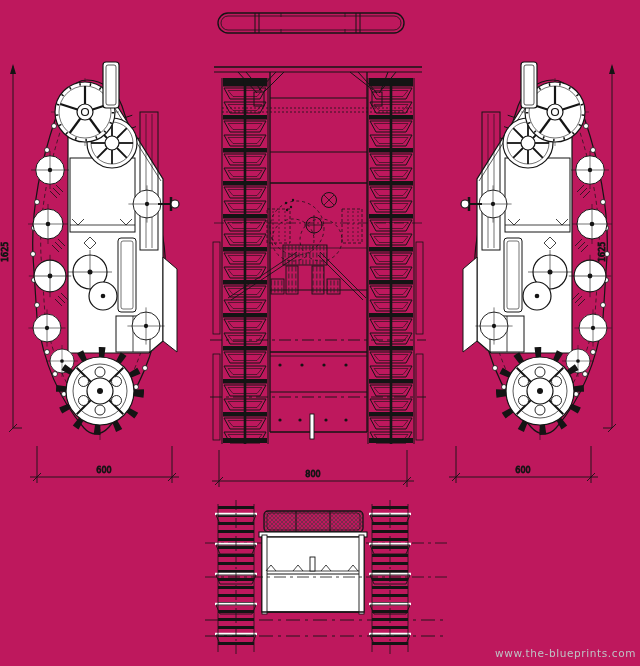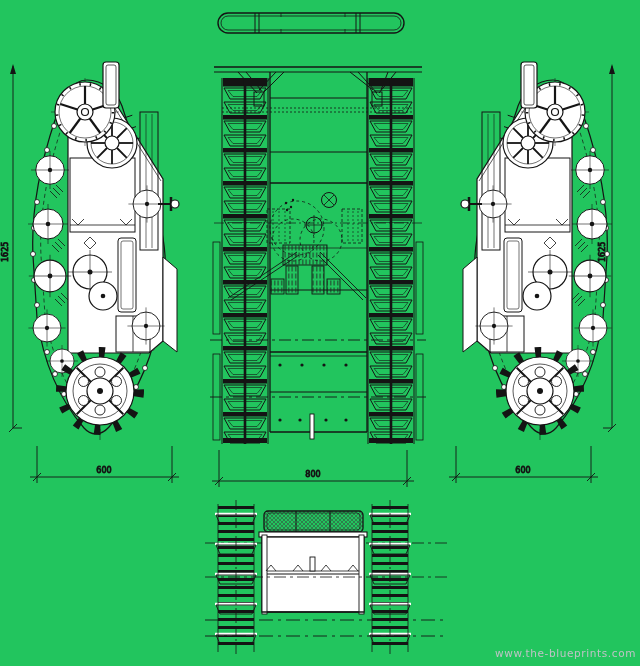--- a/index.html
+++ b/index.html
@@ -1,16 +1,16 @@
 <!DOCTYPE html>
 <html><head>
 <meta charset="utf-8">
 <style>
   html,body{margin:0;padding:0;background:#ffffff;}
-  .canvas{position:relative;width:640px;height:666px;background:#22c55e;overflow:hidden;
+  .canvas{position:relative;width:640px;height:666px;background:#be185d;overflow:hidden;
           font-family:"DejaVu Sans", sans-serif;text-align:right;}
   svg{position:absolute;left:0;top:0;}
   text{font-family:"DejaVu Sans", sans-serif;}
   .dimtext{font-size:8px;fill:#141414;}
   .wmark{font-size:10.5px;letter-spacing:.6px;fill:#bfc3c6;}
 </style>
 </head>
 <body>
 
 <div class="canvas">

